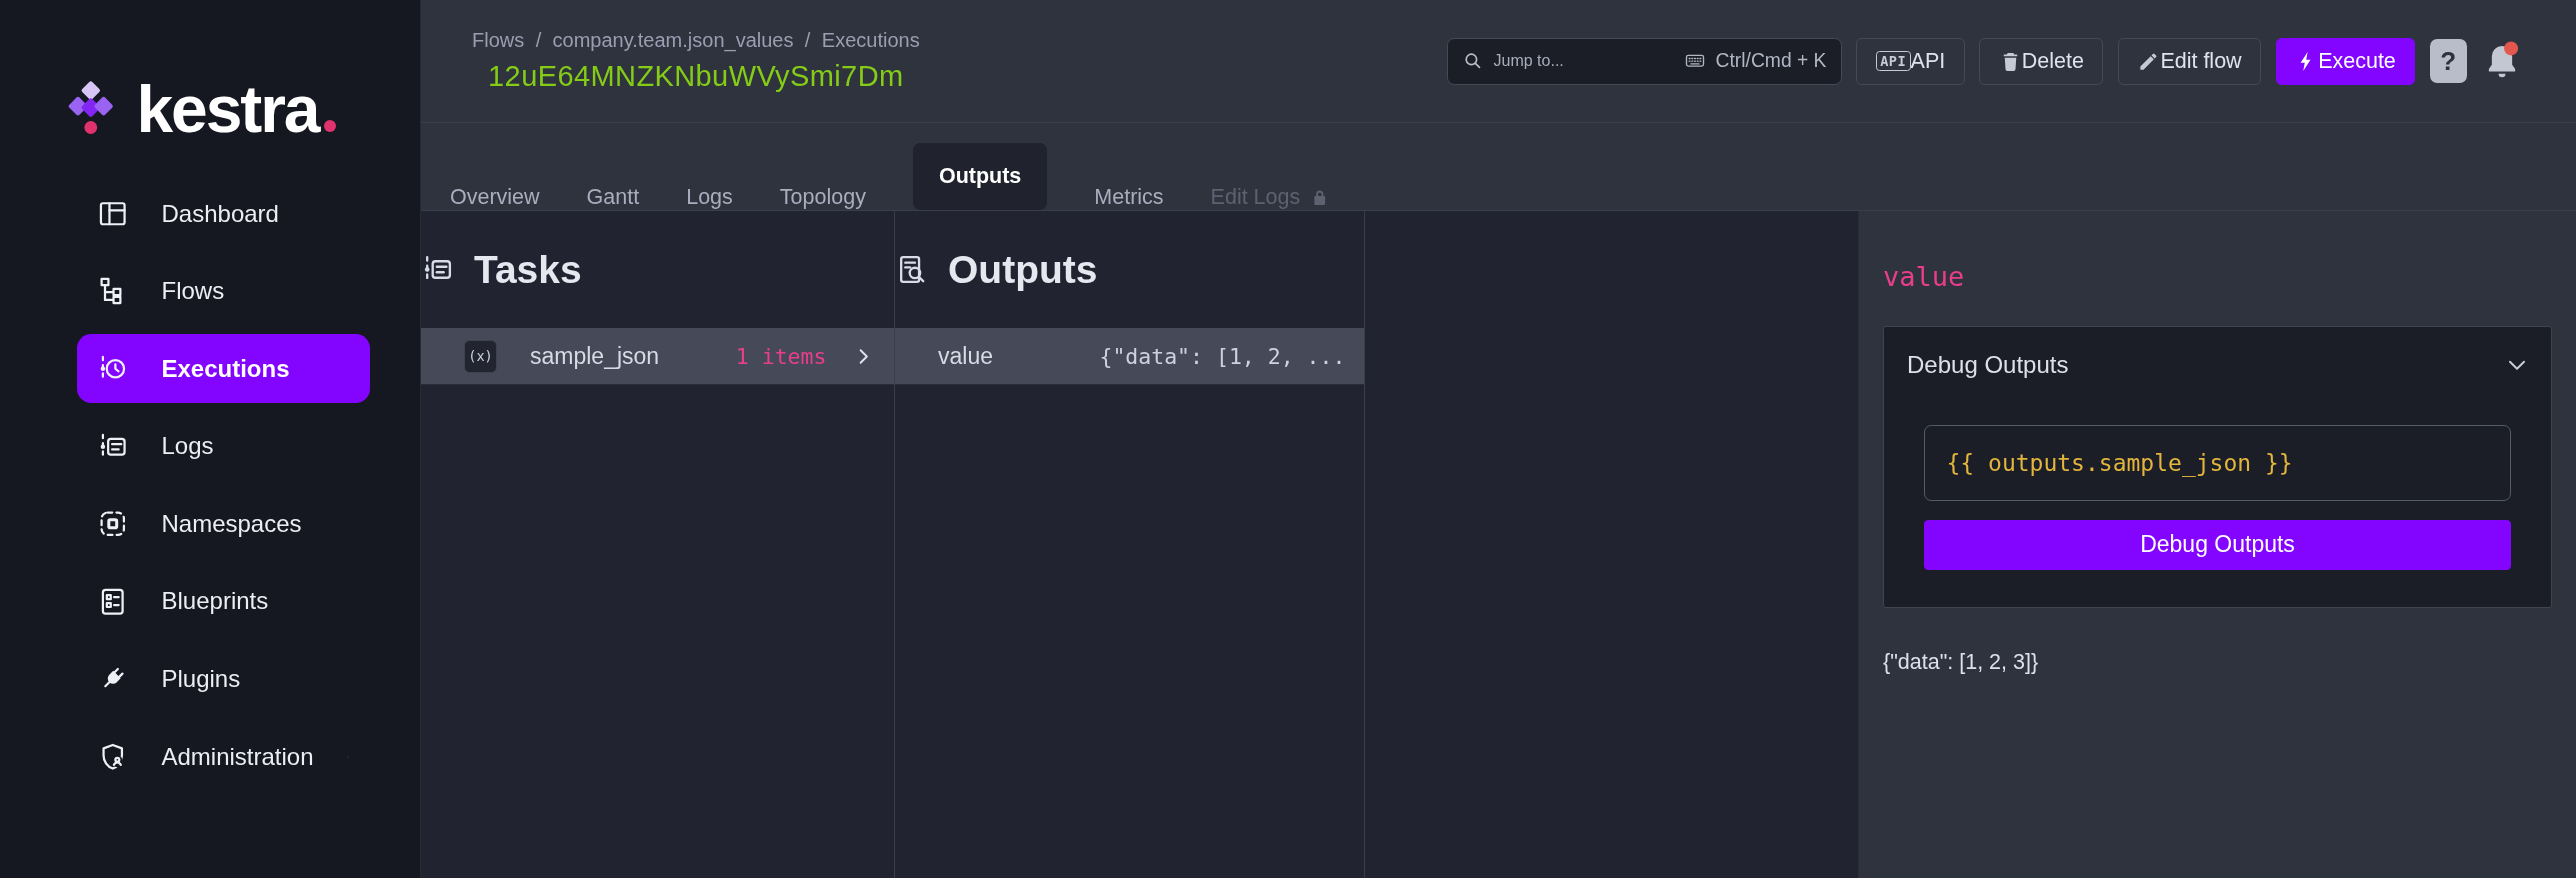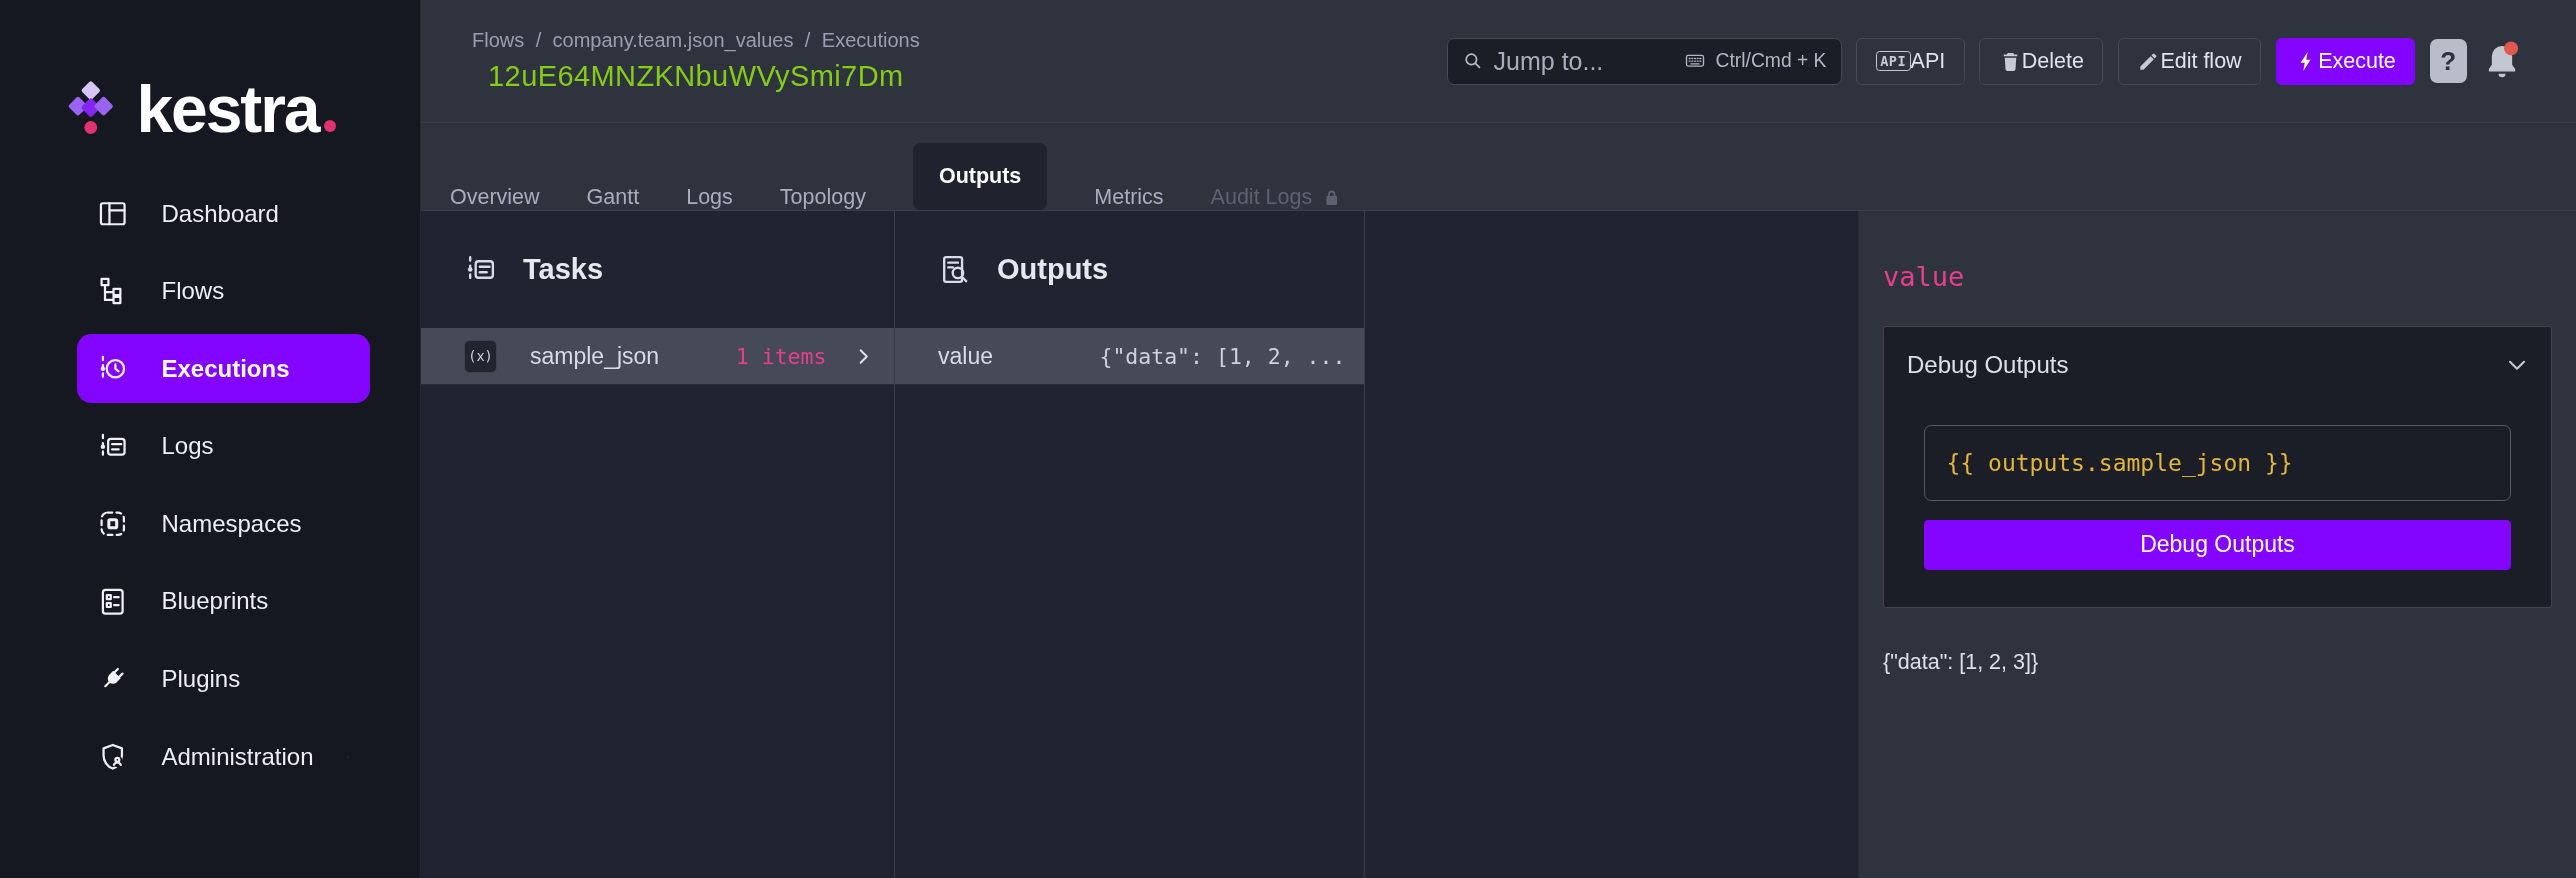--- a/index.html
+++ b/index.html
@@ -30,21 +30,21 @@
   .topbar { height:123px; flex:none; background:#2f333e; border-bottom:1.4px solid #3a3e4a;
     display:flex; align-items:center; padding:0 53px 0 51px; gap:14.3px; }
   .crumb-block { display:flex; flex-direction:column; gap:8.6px; margin-right:auto; }
   .breadcrumb { font-size:20px; color:#9b9eb1; display:flex; gap:11.4px; }
   .breadcrumb .crumb { cursor:pointer; }
   .page-title { font-size:29px; font-weight:400; color:#84cc16; letter-spacing:0.4px;text-align:center; }
 
   .search { width:395px; height:47px; background:#1b1e27; border:1.4px solid #454a57; border-radius:7.2px;
     display:flex; align-items:center; padding:0 14.3px; gap:10px; flex:none; cursor:text; }
   .search .mag { width:21.5px; height:21.5px; color:#b7bbc8; flex:none; }
-  .search .ph { font-size:25px; color:#a9adbb; }
+  .search .ph { font-size:16px; color:#a9adbb; }
   .search .shortcut { margin-left:auto; display:flex; gap:8.6px; align-items:center; color:#b2b6c4; font-size:19.3px; }
   .search .kbd-icon { width:24px; height:21.5px; color:#b2b6c4; }
 
   .btn { height:47px; border:1.4px solid #454a57; border-radius:5.7px; display:flex; align-items:center;
     gap:0; padding:0 18.6px; color:#e0e3ed; font-size:21.5px; background:transparent; cursor:pointer; flex:none; }
   .btn .bi { width:23px; height:23px; color:#c6cad6; flex:none; }
   .btn.primary { background:#8405ff; border-color:#8405ff; color:#fff; }
   .btn.primary .bi { color:#fff; }
   .api-glyph { font-size:13.6px; font-weight:700; letter-spacing:0.4px; border:1.4px solid #c6cad6;
     border-radius:3.6px; padding:0.7px 3.6px; color:#c6cad6; font-family:"DejaVu Sans Mono",monospace; }
@@ -63,22 +63,22 @@
   .lock-i { width:21.5px; height:21.5px; color:#5d6170; }
 
   
   .content { flex:1; display:flex; min-height:0; background:#212430; }
   .col { flex:none; }
   .col-tasks { width:474px; border-right:1.4px solid #3a3e49; }
   .col-outputs { width:470px; border-right:1.4px solid #3a3e49; }
   .col-spacer { width:494px; border-right:1.4px solid #2a2d37; }
   .col-detail { flex:1; background:#2f333e; padding:0 24px; }
 
-  .col-header { height:117px; display:flex; align-items:center; gap:26px; padding-left:43px;
-    color:#e6e8f0; font-size:29px; font-weight:600; }
+  .col-header { height:117px; display:flex; align-items:center; gap:20px; 
+    color:#e6e8f0; font-size:39px; font-weight:600; }
   .col-header .i { width:33px; height:33px; color:#d9dce6; flex:none; }
 
   .row { height:57px; background:#464a58; border-bottom:1.4px solid #2a2d37; display:flex;
     align-items:center; padding:0 18.6px 0 43px; cursor:pointer; }
   .task-icon { width:33px; height:33px; background:#22252f; border:1.4px solid #3f434f; border-radius:5.7px;
     color:#cfd3de; font-size:13.6px; display:flex; align-items:center; justify-content:center; flex:none; }
   .rname { margin-left:33px; font-size:23px; color:#d8dbe5; }
   .count { margin-left:auto; font-size:21.5px; color:#e83e8c; }
   .row-chevron { width:23px; height:23px; color:#dfe2ec; margin-left:26px; flex:none; }
   .rkey { font-size:23px; color:#d8dbe5; }
@@ -267,21 +267,21 @@
     </header>
 
     <nav class="tabsbar">
       <span class="tab">Overview</span>
       <span class="tab">Gantt</span>
       <span class="tab">Logs</span>
       <span class="tab">Topology</span>
       <span class="tab active">Outputs</span>
       <span class="tab">Metrics</span>
       <span class="tab locked">
-        <span>Audit Logs</span>
+        <span>Edit Logs</span>
         <svg class="lock-i" viewBox="0 0 24 24">
           <path fill="currentColor" d="M8 10V8a4 4 0 0 1 8 0v2h.8c.7 0 1.2.5 1.2 1.2v7.6c0 .7-.5 1.2-1.2 1.2H7.2C6.5 20 6 19.5 6 18.8v-7.6C6 10.5 6.5 10 7.2 10H8zm2 0h4V8a2 2 0 0 0-4 0v2z"></path>
         </svg>
       </span>
     </nav>
 
     <div class="content">
 
       <section class="col col-tasks">
         <div class="col-header">

